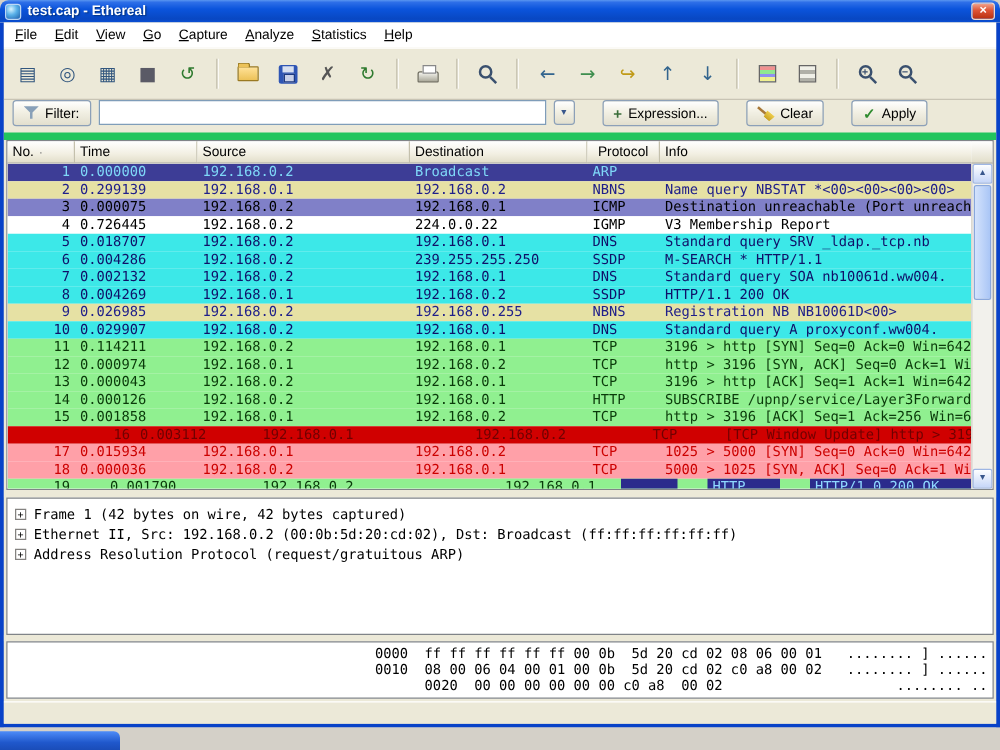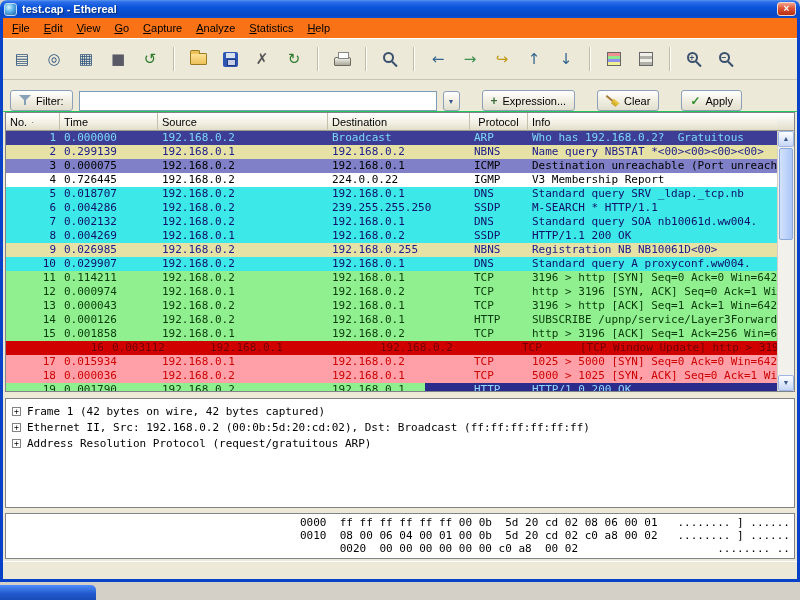--- a/index.html
+++ b/index.html
@@ -16,21 +16,21 @@
   }
   .app-icon { width:13px; height:13px; border-radius:3px;
     background:radial-gradient(circle at 35% 30%, #D8F4FF, #58B0E8 45%, #1E5FA8); border:1px solid #BCD8F4; }
   .title-text { flex:1; color:#fff; font-size:11px; font-weight:bold; margin-left:5px;
     text-shadow:1px 1px 1px #00317E; white-space:nowrap; }
   .close-btn { width:19px; height:14px; border:1px solid #F0D8CC; border-radius:3px;
     background:linear-gradient(#F2A38C,#DE5334 45%,#B83010); color:#fff;
     font-size:10px; line-height:12px; text-align:center; font-weight:bold; }
   .win-body { flex:1; display:flex; flex-direction:column; overflow:hidden;
     border:3px solid #0842C8; border-top:0; background:#ECE9D8; }
-  .menubar { flex:0 0 20px; display:flex; align-items:center; padding-left:2px; background:#f97316; }
+  .menubar { flex:0 0 20px; display:flex; align-items:center; padding-left:2px; background:#ffffff; }
   .menu-item { padding:3px 7px; font-size:11px; color:#000; white-space:nowrap; }
   .toolbar { flex:0 0 42px; display:flex; align-items:center; padding:0 4px; gap:2px;
     border-top:1px solid #FFFFFF; border-bottom:1px solid #C8C4B4; }
   .tbtn { width:30px; height:30px; display:flex; align-items:center; justify-content:center; border-radius:2px; }
   .ticon { font-size:15px; line-height:1; font-family:"DejaVu Sans",sans-serif; }
   .tsep { width:0; height:24px; margin:0 6px; border-left:1px solid #C0BCA8; border-right:1px solid #FFFFFF; }
   .i-folder { width:17px; height:12px; background:linear-gradient(#FFE196,#ECC258);
     border:1px solid #9A7A22; border-radius:1px; position:relative; }
   .i-folder::before { content:""; position:absolute; top:-4px; left:-1px; width:8px; height:3px;
     background:#ECC258; border:1px solid #9A7A22; border-bottom:none; border-radius:2px 2px 0 0; }
@@ -46,22 +46,22 @@
     margin:-4px 4px 0 0; display:flex; align-items:center; justify-content:center;
     font:bold 8px "DejaVu Sans Mono",monospace; color:#3A506E; }
   .i-mag::after { content:""; position:absolute; width:7px; height:2px; background:#3A506E;
     right:-6px; bottom:-4px; transform:rotate(45deg); }
   .i-mag.plus::before { content:"+"; }
   .i-mag.minus::before { content:"−"; }
   .i-colorize { width:14px; height:14px; border:1px solid #666;
     background:repeating-linear-gradient(180deg,#F09090 0 3px,#90E890 3px 6px,#9090F0 6px 9px,#F0F090 9px 12px,#90E8E8 12px 14px); }
   .i-autoscroll { width:14px; height:14px; border:1px solid #666;
     background:repeating-linear-gradient(180deg,#F0F0E8 0 3px,#B0B0A8 3px 6px); }
-  .filterbar { flex:0 0 32px; display:flex; align-items:flex-end; padding:0 7px; gap:6px;
-    border-bottom:1px solid #22c55e; }
+  .filterbar { flex:0 0 32px; display:flex; align-items:flex-start; padding:0 7px; gap:6px;
+    border-bottom:6px solid #22c55e; }
   .xbtn { display:flex; align-items:center; gap:5px; padding:2px 8px; height:21px;
     background:linear-gradient(#FFFFFF,#F2F0E4 45%,#E2DFCE); border:1px solid #8CA0B8;
     border-radius:3px; font-size:11px; color:#000; white-space:nowrap; }
   .i-funnel { position:relative; width:12px; height:11px; }
   .i-funnel::before { content:""; position:absolute; top:0; left:0;
     border-left:6px solid transparent; border-right:6px solid transparent; border-top:6px solid #88A0B8; }
   .i-funnel::after { content:""; position:absolute; top:5px; left:5px; width:2px; height:5px; background:#88A0B8; }
   .fentry { width:358px; height:20px; background:#fff; border:1px solid #7F9DB9;
     font:11px "DejaVu Sans Mono",monospace; padding:1px 3px; }
   .ddbtn { width:17px; height:20px; padding:0; justify-content:center; }
@@ -92,21 +92,21 @@
   .pcell { padding:0 4px; overflow:hidden; white-space:pre; }
   .pcell.c-no { text-align:right; }
   .r-selected { background:#3D3D96; color:#7FD8F8; }
   .r-tan { background:#E6E1A4; color:#20208A; }
   .r-periwinkle { background:#8080C8; color:#000; }
   .r-white { background:#fff; color:#000; }
   .r-cyan { background:#3CE8E8; color:#101068; }
   .r-green { background:#90F090; color:#0A3A0A; }
   .r-red { background:#D00000; color:#700000;padding-left:48px; }
   .r-pink { background:#FFA0A8; color:#CC0000; }
-  .r-split { background:#90F090; color:#0A3A0A; }
+  .r-split { background:#90F090; color:#0A3A0A;gap:24px; }
   .r-split .c-dst { background:linear-gradient(90deg,#90F090 0 68%,#2B2B8C 68%); }
   .r-split .c-proto, .r-split .c-info { background:#2B2B8C; color:#8FD8FF; }
   .vscroll { grid-column:2; grid-row:2; background:#F2F1EC; border-left:1px solid #D4D0C8;
     display:flex; flex-direction:column; }
   .sbtn { flex:0 0 16px; background:linear-gradient(#FDFEFF,#C6D6F8); border:1px solid #9EB6E4;
     border-radius:2px; color:#39578C; font-size:7px; line-height:14px; text-align:center; }
   .sthumb { flex:0 0 92px; margin:1px; background:linear-gradient(90deg,#D3E2FC,#AAC6F6);
     border:1px solid #8AA8DC; border-radius:2px; }
   .strack { flex:1; }
   .vsplit { flex:0 0 6px; background:#ECE9D8; }
@@ -254,21 +254,21 @@
           </div>
           <div class="pcol c-proto">
             <span class="plabel">Protocol</span>
           </div>
           <div class="pcol c-info">
             <span class="plabel">Info</span>
           </div>
         </div>
       <div class="phead-stub"></div>
       <div class="pbody">
-          <div class="prow r-selected"><div class="pcell c-no">1</div><div class="pcell c-time">0.000000</div><div class="pcell c-src">192.168.0.2</div><div class="pcell c-dst">Broadcast</div><div class="pcell c-proto">ARP</div><div class="pcell c-info">Who has 192.168.0.2?  Gratuitous </div></div>
+          <div class="prow r-selected"><div class="pcell c-no">1</div><div class="pcell c-time">0.000000</div><div class="pcell c-src">192.168.0.2</div><div class="pcell c-dst">Broadcast</div><div class="pcell c-proto">ARP</div></div>
           <div class="prow r-tan"><div class="pcell c-no">2</div><div class="pcell c-time">0.299139</div><div class="pcell c-src">192.168.0.1</div><div class="pcell c-dst">192.168.0.2</div><div class="pcell c-proto">NBNS</div><div class="pcell c-info">Name query NBSTAT *&lt;00&gt;&lt;00&gt;&lt;00&gt;&lt;00&gt;</div></div>
           <div class="prow r-periwinkle"><div class="pcell c-no">3</div><div class="pcell c-time">0.000075</div><div class="pcell c-src">192.168.0.2</div><div class="pcell c-dst">192.168.0.1</div><div class="pcell c-proto">ICMP</div><div class="pcell c-info">Destination unreachable (Port unreachable)</div></div>
           <div class="prow r-white"><div class="pcell c-no">4</div><div class="pcell c-time">0.726445</div><div class="pcell c-src">192.168.0.2</div><div class="pcell c-dst">224.0.0.22</div><div class="pcell c-proto">IGMP</div><div class="pcell c-info">V3 Membership Report</div></div>
           <div class="prow r-cyan"><div class="pcell c-no">5</div><div class="pcell c-time">0.018707</div><div class="pcell c-src">192.168.0.2</div><div class="pcell c-dst">192.168.0.1</div><div class="pcell c-proto">DNS</div><div class="pcell c-info">Standard query SRV _ldap._tcp.nb</div></div>
           <div class="prow r-cyan"><div class="pcell c-no">6</div><div class="pcell c-time">0.004286</div><div class="pcell c-src">192.168.0.2</div><div class="pcell c-dst">239.255.255.250</div><div class="pcell c-proto">SSDP</div><div class="pcell c-info">M-SEARCH * HTTP/1.1</div></div>
           <div class="prow r-cyan"><div class="pcell c-no">7</div><div class="pcell c-time">0.002132</div><div class="pcell c-src">192.168.0.2</div><div class="pcell c-dst">192.168.0.1</div><div class="pcell c-proto">DNS</div><div class="pcell c-info">Standard query SOA nb10061d.ww004.</div></div>
           <div class="prow r-cyan"><div class="pcell c-no">8</div><div class="pcell c-time">0.004269</div><div class="pcell c-src">192.168.0.1</div><div class="pcell c-dst">192.168.0.2</div><div class="pcell c-proto">SSDP</div><div class="pcell c-info">HTTP/1.1 200 OK</div></div>
           <div class="prow r-tan"><div class="pcell c-no">9</div><div class="pcell c-time">0.026985</div><div class="pcell c-src">192.168.0.2</div><div class="pcell c-dst">192.168.0.255</div><div class="pcell c-proto">NBNS</div><div class="pcell c-info">Registration NB NB10061D&lt;00&gt;</div></div>
           <div class="prow r-cyan"><div class="pcell c-no">10</div><div class="pcell c-time">0.029907</div><div class="pcell c-src">192.168.0.2</div><div class="pcell c-dst">192.168.0.1</div><div class="pcell c-proto">DNS</div><div class="pcell c-info">Standard query A proxyconf.ww004.</div></div>
           <div class="prow r-green"><div class="pcell c-no">11</div><div class="pcell c-time">0.114211</div><div class="pcell c-src">192.168.0.2</div><div class="pcell c-dst">192.168.0.1</div><div class="pcell c-proto">TCP</div><div class="pcell c-info">3196 &gt; http [SYN] Seq=0 Ack=0 Win=64240</div></div>

